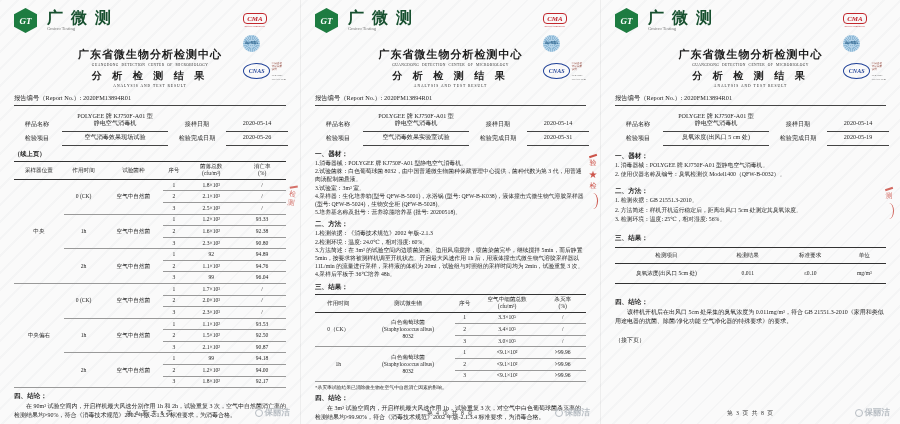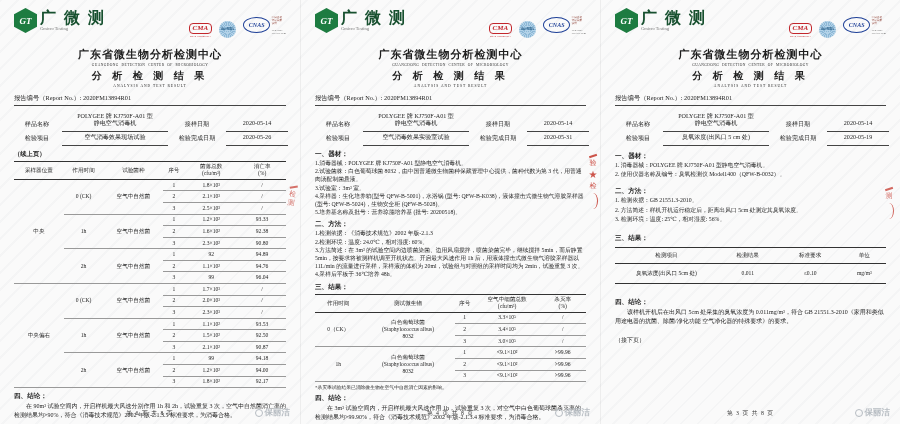--- a/index.html
+++ b/index.html
@@ -12,26 +12,26 @@
     position:relative;width:900px;height:424px;display:flex;
     background:
       repeating-linear-gradient(135deg, rgba(120,130,145,0.045) 0 2px, rgba(0,0,0,0) 2px 12px),
       #fafafa;
   }
   .doc{position:relative;width:300px;height:424px;box-sizing:border-box;padding:6px 14px 0;overflow:hidden;}
   .doc + .doc{border-left:1px solid rgba(0,0,0,0.05);}
 
   
   .hrow{display:flex;justify-content:space-between;align-items:flex-start;height:36px;margin-top:2px;}
-  .logo-left{display:flex;gap:3px;align-items:center;}
+  .logo-left{display:flex;gap:10px;align-items:center;}
   .hex{width:23px;height:25px;background:#1d7c41;clip-path:polygon(50% 0,100% 25%,100% 75%,50% 100%,0 75%,0 25%);
        display:flex;align-items:center;justify-content:center;color:#fff;font-weight:bold;font-style:italic;font-size:9px;}
   .logo-cn{font-size:16px;font-weight:bold;color:#17502f;letter-spacing:2px;line-height:1.1;}
   .logo-en{font-size:4.5px;color:#777;line-height:1.1;}
-  .marks{display:flex;gap:7px;align-items:flex-end;margin-top:5px;}
+  .marks{display:flex;gap:7px;align-items:flex-start;margin-top:5px;flex-direction:column;}
   .cma-wrap{display:flex;flex-direction:column;align-items:center;}
   .cma{border:1.2px solid #c2262c;border-radius:4px;padding:0.5px 3px;color:#c2262c;font-weight:bold;font-style:italic;font-size:7px;line-height:1.2;}
   .cma-num{font-size:2.8px;color:#c2262c;margin-top:0.5px;letter-spacing:0.2px;}
   .ilac{width:17px;height:17px;border-radius:50%;
         background:repeating-conic-gradient(#b3d2e8 0 8deg,#8db8d6 8deg 16deg);
         display:flex;align-items:center;justify-content:center;
         color:#1a4f7a;font-weight:bold;font-size:3px;}
   .cnas-wrap{display:flex;gap:1.5px;align-items:center;}
   .cnas{width:25px;height:14px;border:1.3px solid #1d3f97;border-radius:50%;
         display:flex;align-items:center;justify-content:center;color:#1d3f97;font-weight:bold;font-style:italic;font-size:6px;}

